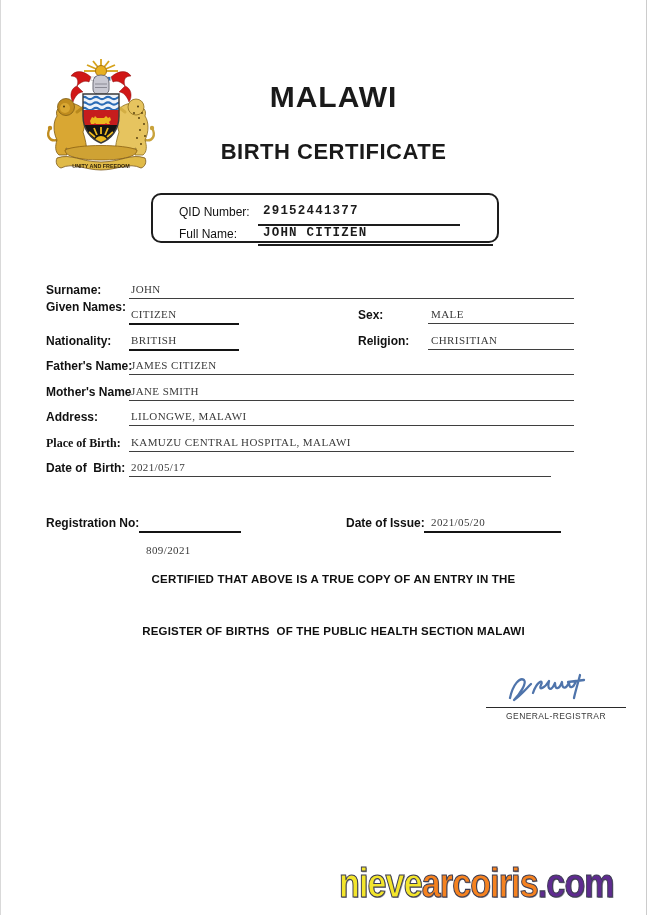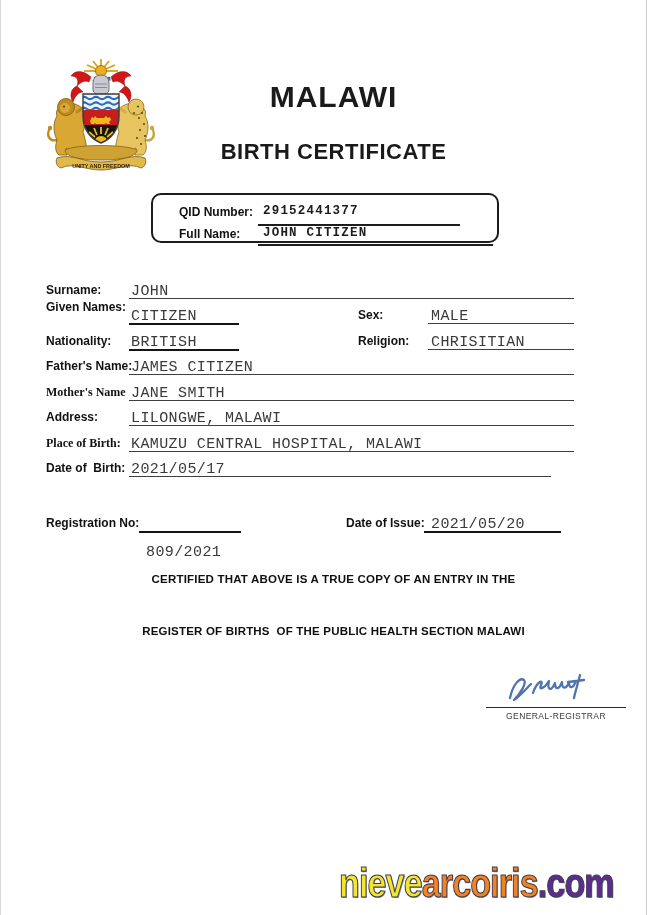--- a/index.html
+++ b/index.html
@@ -8,30 +8,30 @@
     font-family:"Liberation Sans",sans-serif;color:#1a1a1a;overflow:hidden;
     box-sizing:border-box;border-left:1px solid #d9d9d9;border-right:1px solid #cccccc;
   }
   [data-bind]{white-space:pre-wrap;}
   .abs{position:absolute;}
   .title{left:20px;right:0;text-align:center;font-weight:bold;}
   .title.main{top:80px;font-size:30px;letter-spacing:1px;}
   .title.sub{top:139px;font-size:22px;letter-spacing:.5px;}
   
   .qidbox{left:150px;top:193px;width:348px;height:50px;border:2px solid #1d1d1d;border-radius:10px;box-sizing:border-box;}
-  .qidbox .lbl{position:absolute;left:26px;font-size:12px;font-weight:bold;color:#111;}
+  .qidbox .lbl{position:absolute;left:26px;font-size:12px;font-weight:normal;color:#111;}
   .qidbox .val{position:absolute;left:110px;font-size:12.5px;font-weight:bold;
     font-family:"Liberation Mono","DejaVu Sans Mono",monospace;letter-spacing:1.2px;color:#1c1c1c;}
   .qidbox .rule{position:absolute;height:2px;background:#1d1d1d;}
   
   .flabel{position:absolute;left:45px;font-size:12px;font-weight:bold;color:#111;}
   .flabel.c2{left:357px;}
   .flabel.c2i{left:345px;}
-  .fval{position:absolute;left:130px;font-size:15px;color:#3a3a3a;
-    font-family:Liberation Mono, monospace;letter-spacing:.4px;}
+  .fval{position:absolute;left:130px;font-size:11px;color:#3a3a3a;
+    font-family:Liberation Serif, serif;letter-spacing:.4px;}
   .fval.c2{left:430px;}
   .fval.reg{left:145px;margin-top:28px;}
   .uline{position:absolute;height:1px;background:#3f3f3f;}
   .uline.thick{height:2px;background:#141414;}
   
   .cert{left:20px;right:0;text-align:center;font-size:11.5px;font-weight:bold;color:#0f0f0f;letter-spacing:.2px;}
   
   .sigline{left:485px;top:707px;width:140px;height:1px;background:#2a2a2a;}
   .sigtitle{left:485px;top:711px;width:140px;text-align:center;font-size:8.5px;color:#3a3a3a;letter-spacing:.4px;}
   
@@ -172,21 +172,21 @@
   <span class="fval" style="top:334px;" data-bind="fields.nationality.value">BRITISH</span>
   <div class="uline thick" style="left:128px;top:349px;width:110px;"></div>
   <span class="flabel c2" style="top:334px;" data-bind="fields.religion.label">Religion:</span>
   <span class="fval c2" style="top:334px;" data-bind="fields.religion.value">CHRISITIAN</span>
   <div class="uline" style="left:427px;top:349px;width:146px;"></div>
 
   <span class="flabel" style="top:359px;" data-bind="fields.fathers_name.label">Father's Name:</span>
   <span class="fval" style="top:359px;" data-bind="fields.fathers_name.value">JAMES CITIZEN</span>
   <div class="uline" style="left:128px;top:374px;width:445px;"></div>
 
-  <span class="flabel" style="top:385px;font-family:Liberation Serif, serif;" data-bind="fields.mothers_name.label">Mother's Name</span>
+  <span class="flabel" style="top:385px;" data-bind="fields.mothers_name.label">Mother's Name</span>
   <span class="fval" style="top:385px;" data-bind="fields.mothers_name.value">JANE SMITH</span>
   <div class="uline" style="left:128px;top:400px;width:445px;"></div>
 
   <span class="flabel" style="top:410px;" data-bind="fields.address.label">Address:</span>
   <span class="fval" style="top:410px;" data-bind="fields.address.value">LILONGWE, MALAWI</span>
   <div class="uline" style="left:128px;top:425px;width:445px;"></div>
 
   <span class="flabel" style="top:436px;font-family:Liberation Serif, serif;" data-bind="fields.place_of_birth.label">Place of Birth:</span>
   <span class="fval" style="top:436px;" data-bind="fields.place_of_birth.value">KAMUZU CENTRAL HOSPITAL, MALAWI</span>
   <div class="uline" style="left:128px;top:451px;width:445px;"></div>

